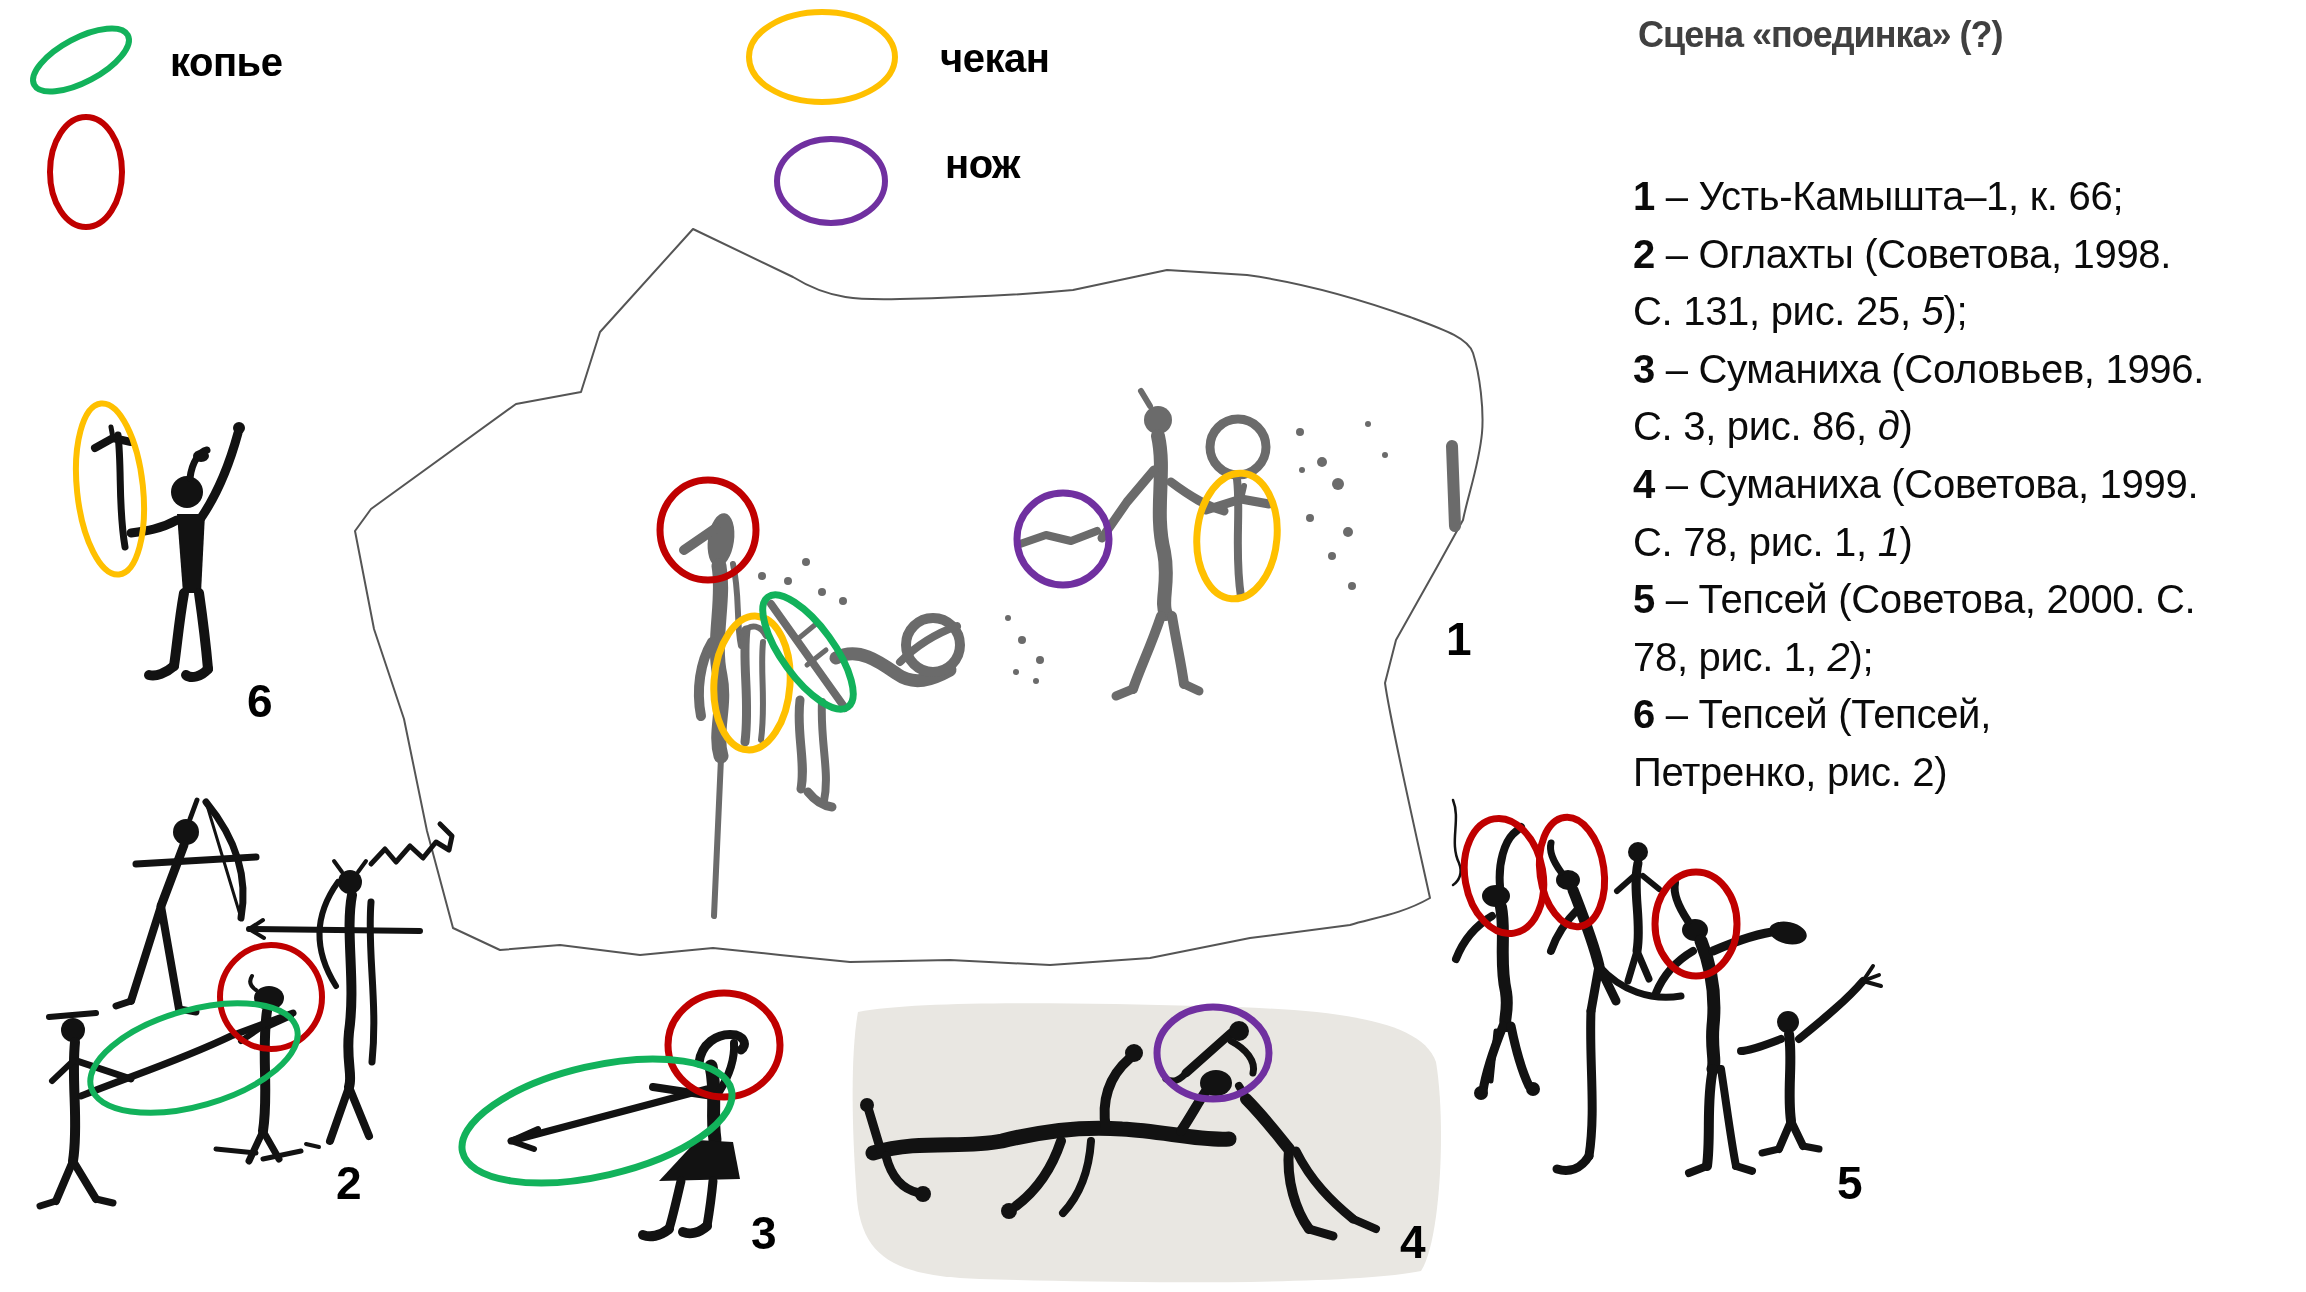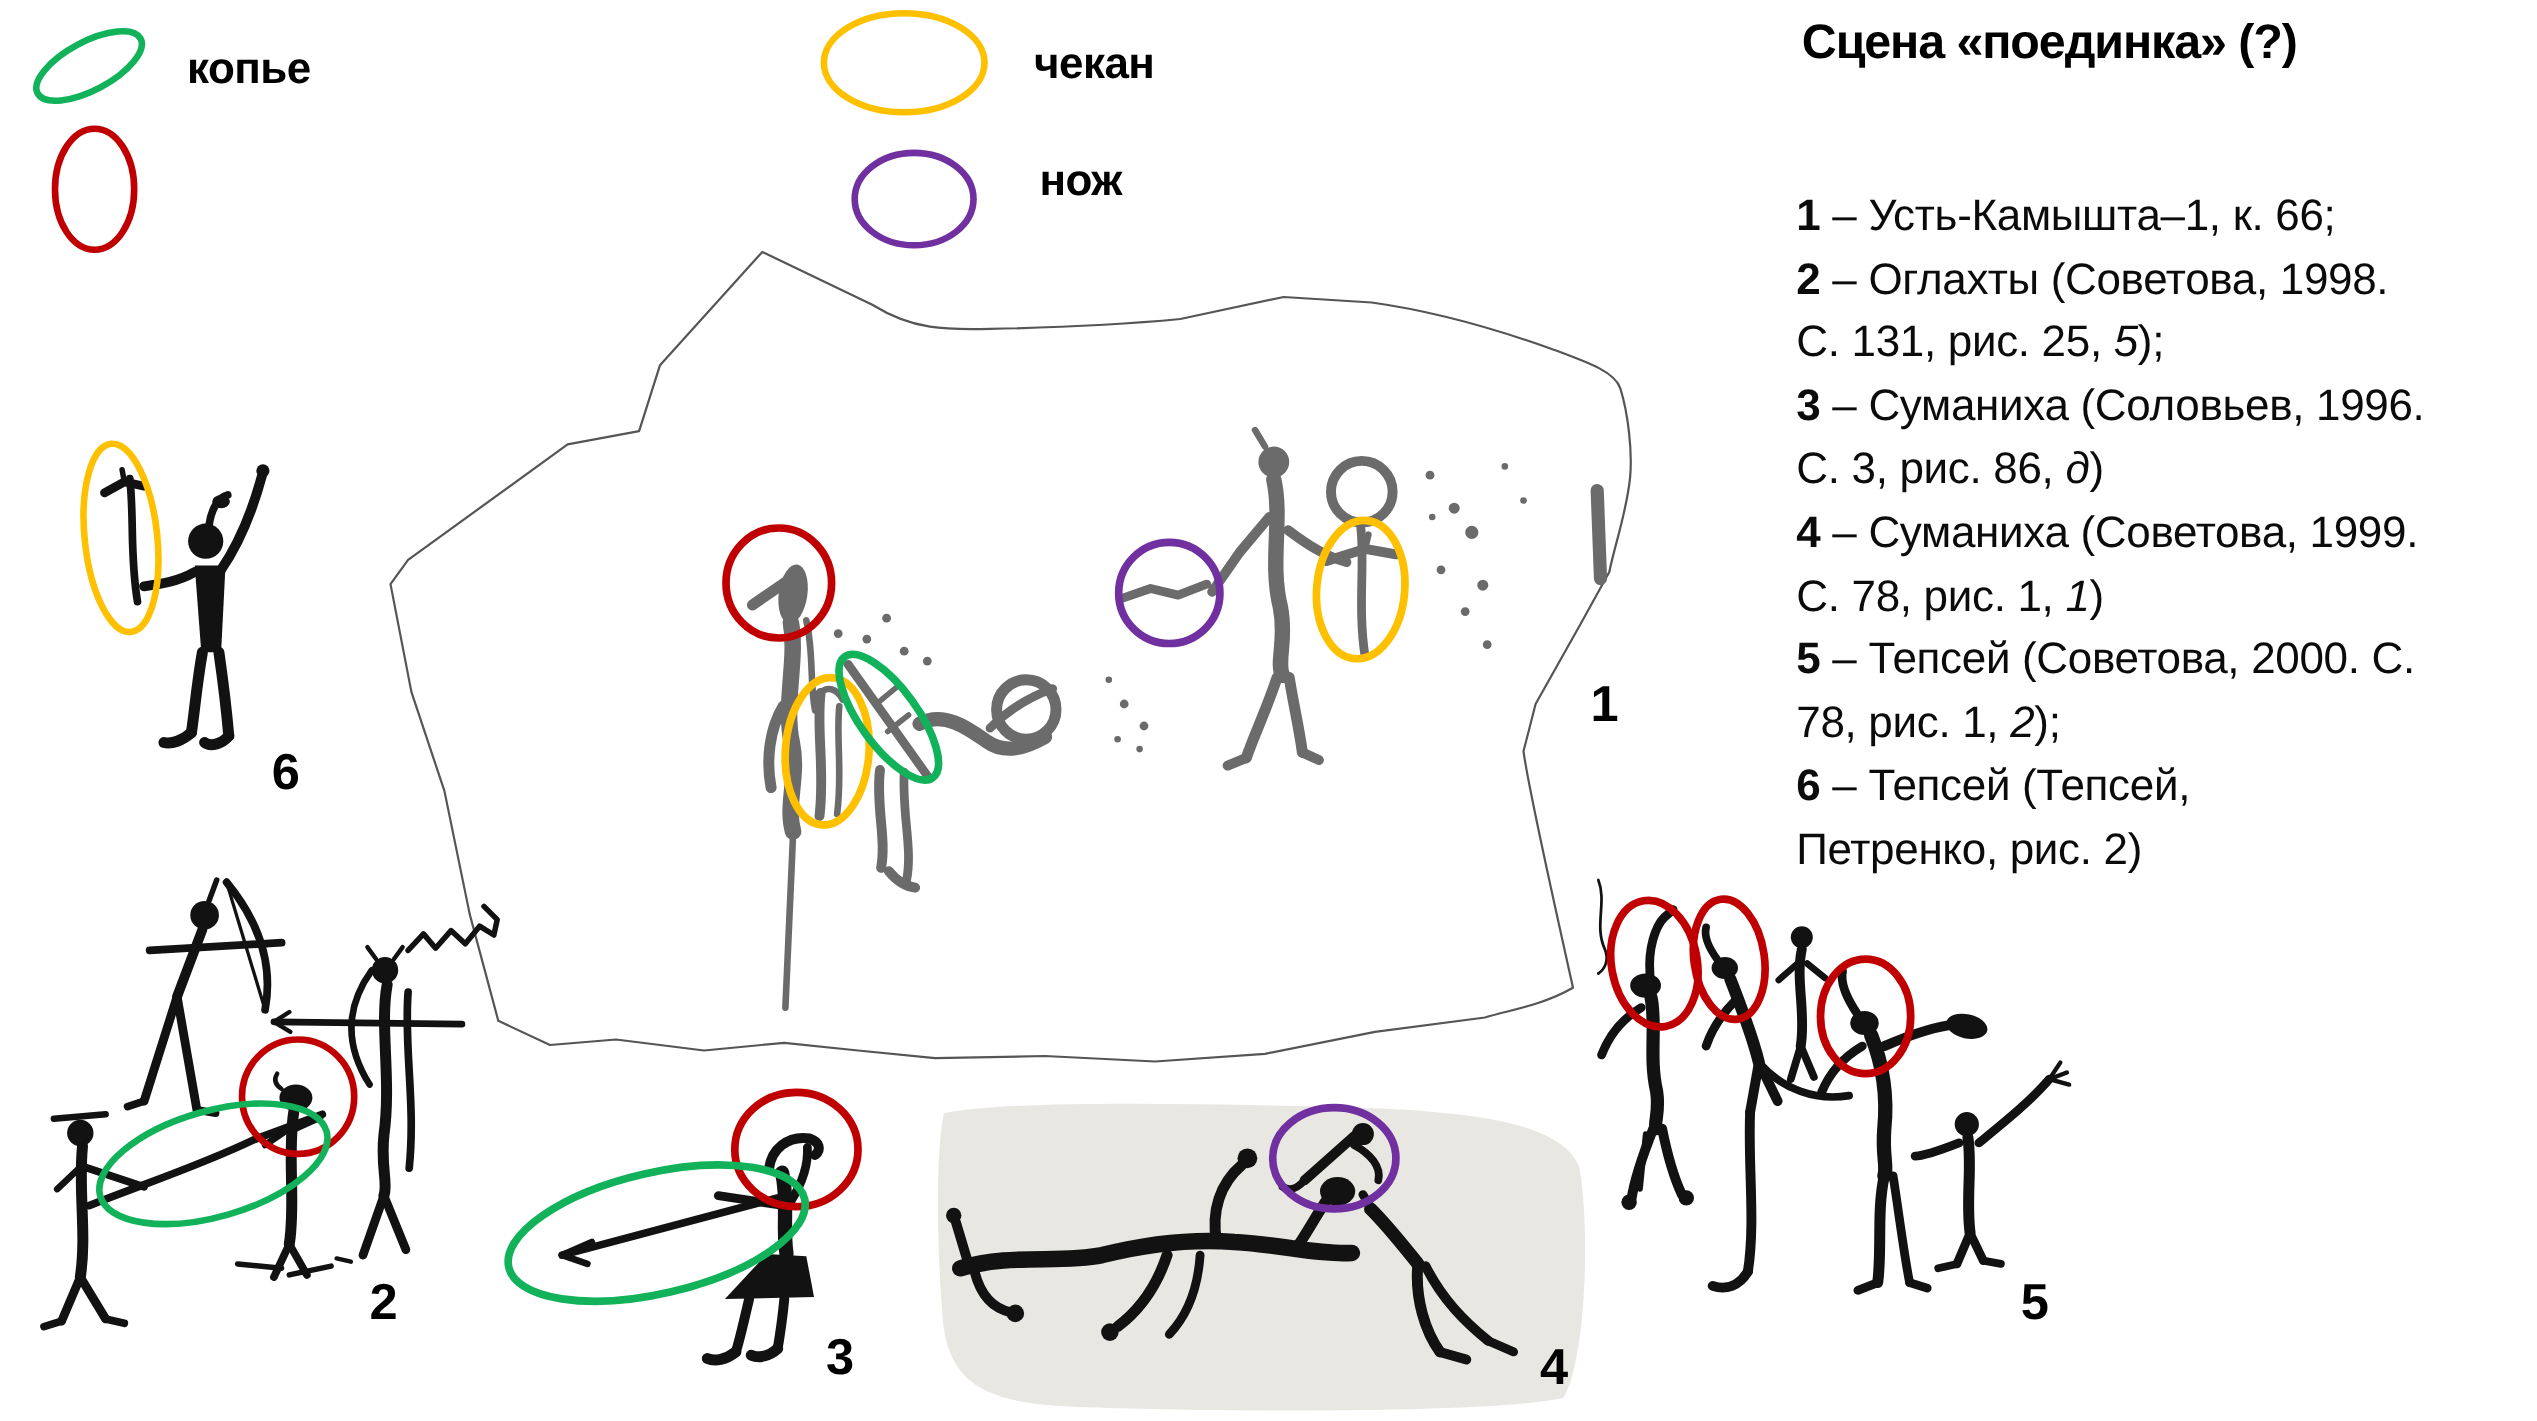--- a/index.html
+++ b/index.html
@@ -1,21 +1,21 @@
 <!DOCTYPE html>
 <html><head>
 <meta charset="utf-8">
 <style>
   html,body{margin:0;padding:0;background:#fff;}
   .stage{position:relative;width:2306px;height:1292px;background:#ffffff;overflow:hidden;
          font-family:"Liberation Sans","DejaVu Sans",sans-serif;}
   .abs{position:absolute;}
   #scene{position:absolute;left:0;top:0;}
   .legend-label{font-size:40px;font-weight:700;color:#000;white-space:nowrap;letter-spacing:-0.5px;}
-  .title{font-size:44px;font-weight:700;color:#000000;white-space:nowrap;letter-spacing:-1px;}
+  .title{font-size:36px;font-weight:700;color:#404040;white-space:nowrap;letter-spacing:-1px;}
   .refs{width:690px;font-size:40px;color:#0b0b0b;letter-spacing:-0.3px;}
   .ref-line{height:57.6px;line-height:57.6px;white-space:nowrap;}
   .panel-num{font-size:46px;font-weight:600;color:#000;}
   svg *{vector-effect:none;}
   .ink{stroke:#121212;fill:none;stroke-linecap:round;stroke-linejoin:round;}
   .ink-fill{fill:#121212;stroke:none;}
   .gray{stroke:#6b6b6b;fill:none;stroke-linecap:round;stroke-linejoin:round;}
   .gray-fill{fill:#6b6b6b;stroke:none;}
 </style>
 </head>

